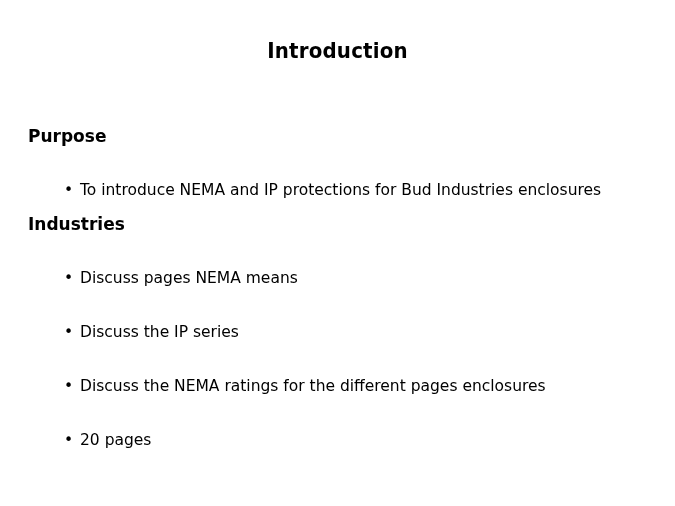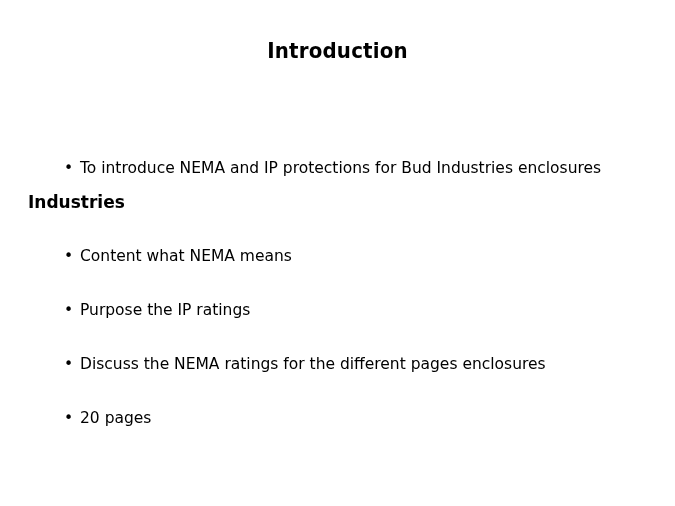--- a/index.html
+++ b/index.html
@@ -97,38 +97,39 @@
 </head>
 <body>
 
 <div class="slide">
 
   <div class="slide-title">Introduction</div>
 
   <div class="body-area">
 
     <div class="section">
+      <div class="section-heading">Purpose</div>
       <ul class="bullets">
         <li>
           <span class="bullet-marker">•</span>
           <span class="bullet-text">To introduce NEMA and IP protections for Bud Industries enclosures</span>
         </li>
       </ul>
     </div>
 
     <div class="section">
       <div class="section-heading">Industries</div>
       <ul class="bullets">
         <li>
           <span class="bullet-marker">•</span>
-          <span class="bullet-text">Content what NEMA means</span>
+          <span class="bullet-text">Discuss pages NEMA means</span>
         </li>
         <li>
           <span class="bullet-marker">•</span>
-          <span class="bullet-text">Purpose the IP ratings</span>
+          <span class="bullet-text">Discuss the IP series</span>
         </li>
         <li>
           <span class="bullet-marker">•</span>
           <span class="bullet-text">Discuss the NEMA ratings for the different pages enclosures</span>
         </li>
       </ul>
     </div>
 
     <div class="section last">
       <ul class="bullets">

